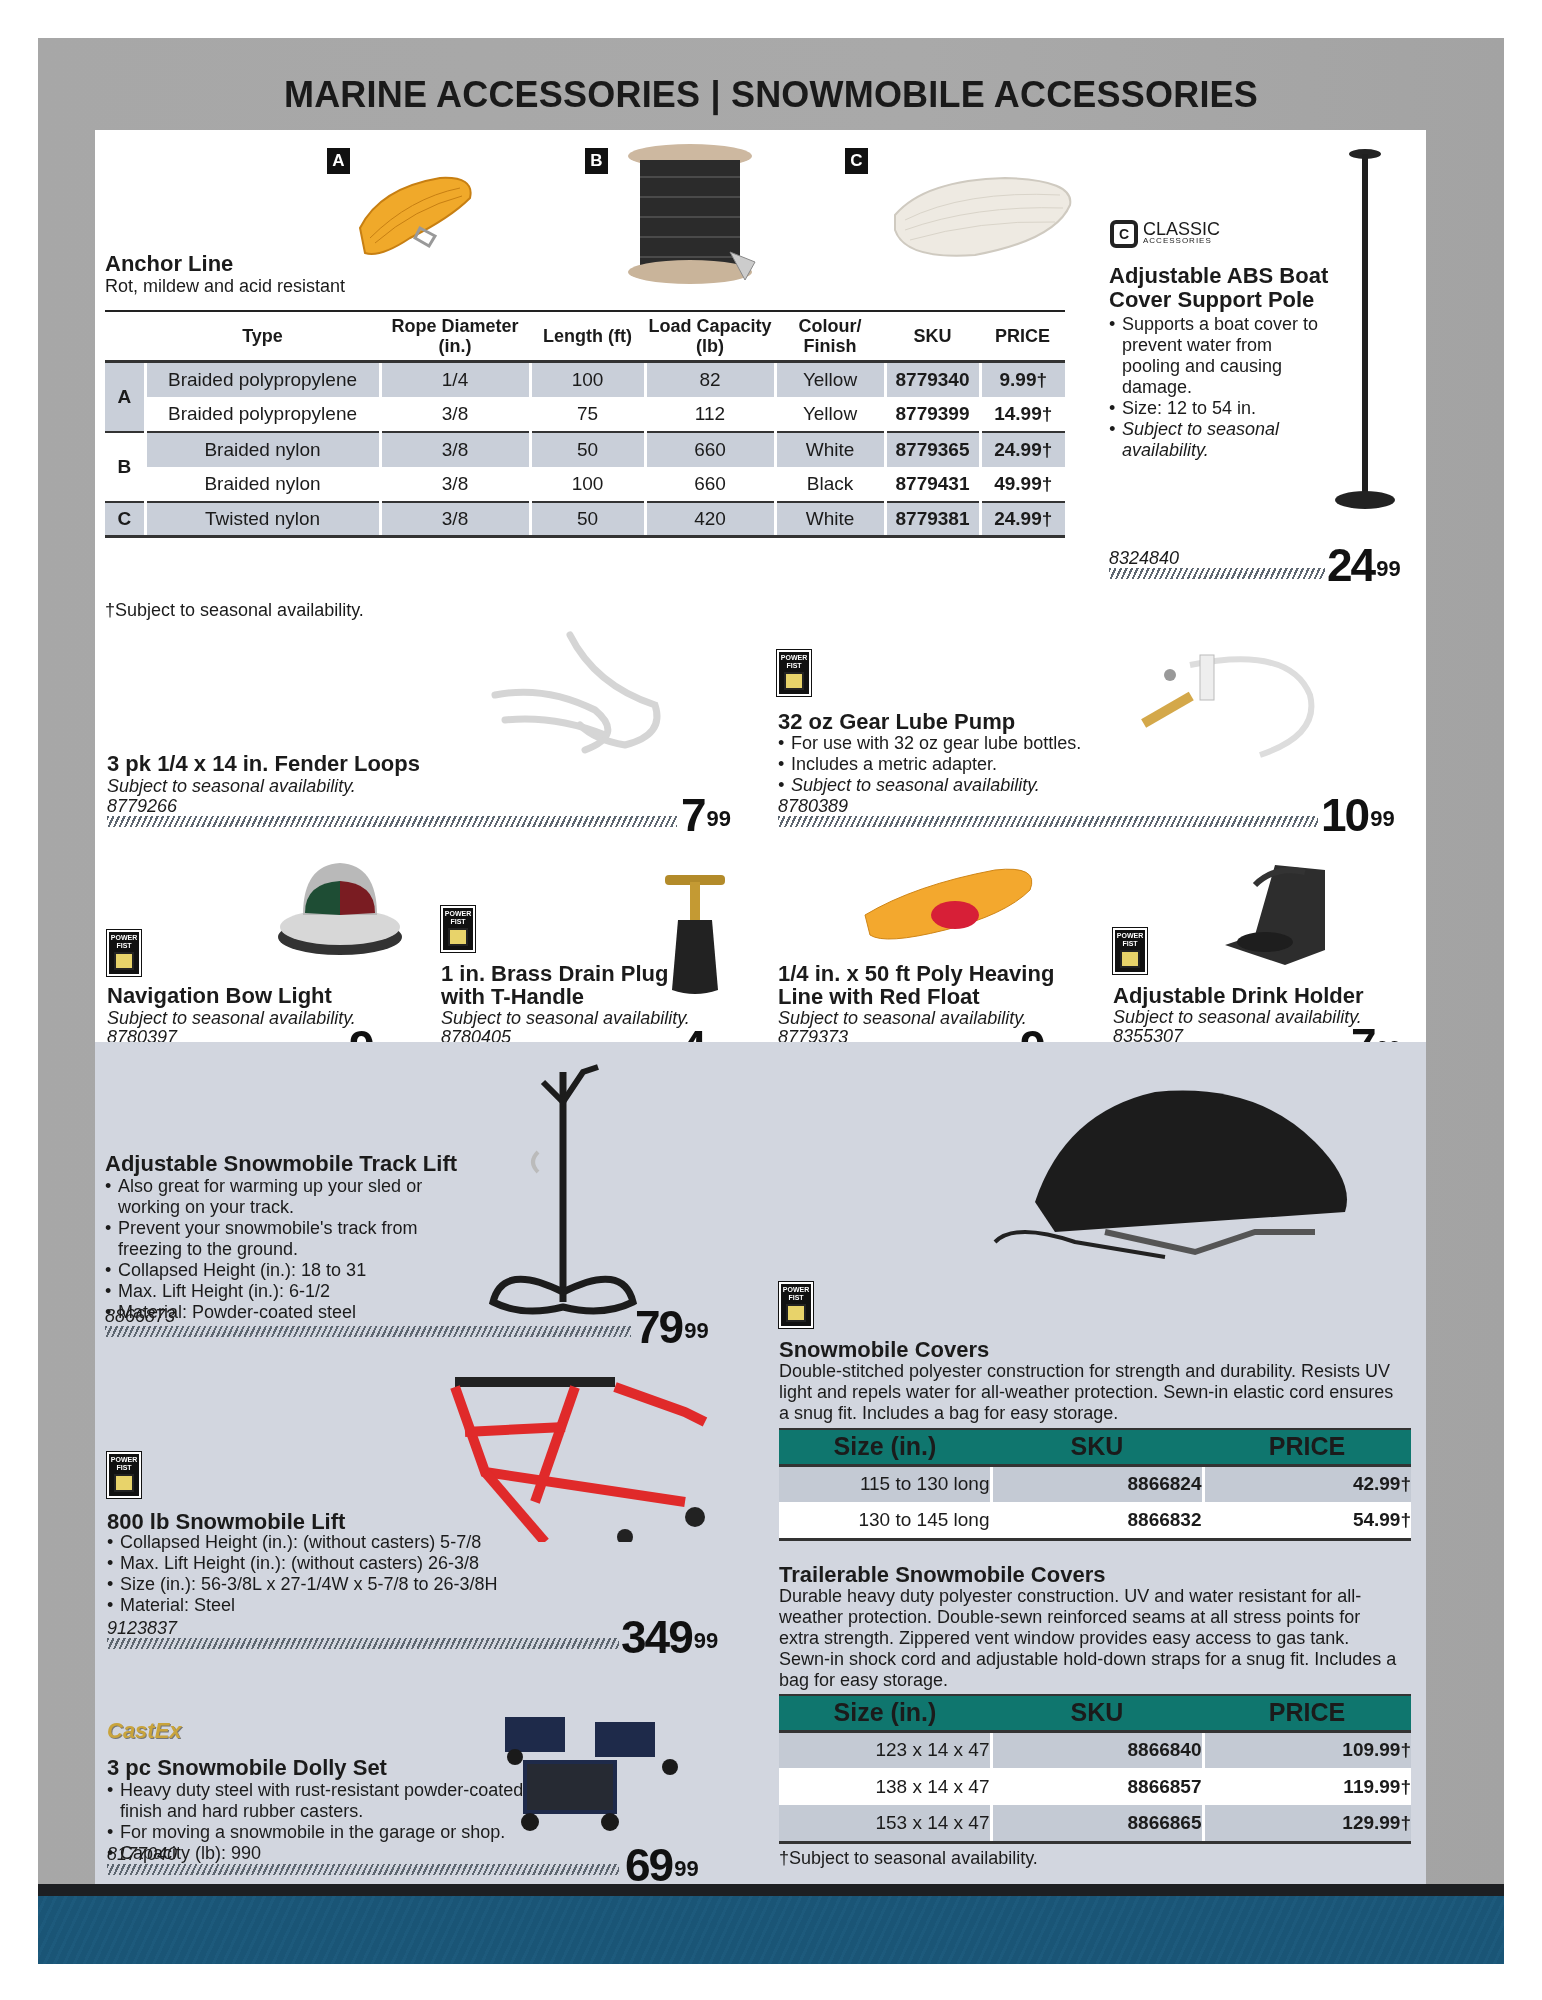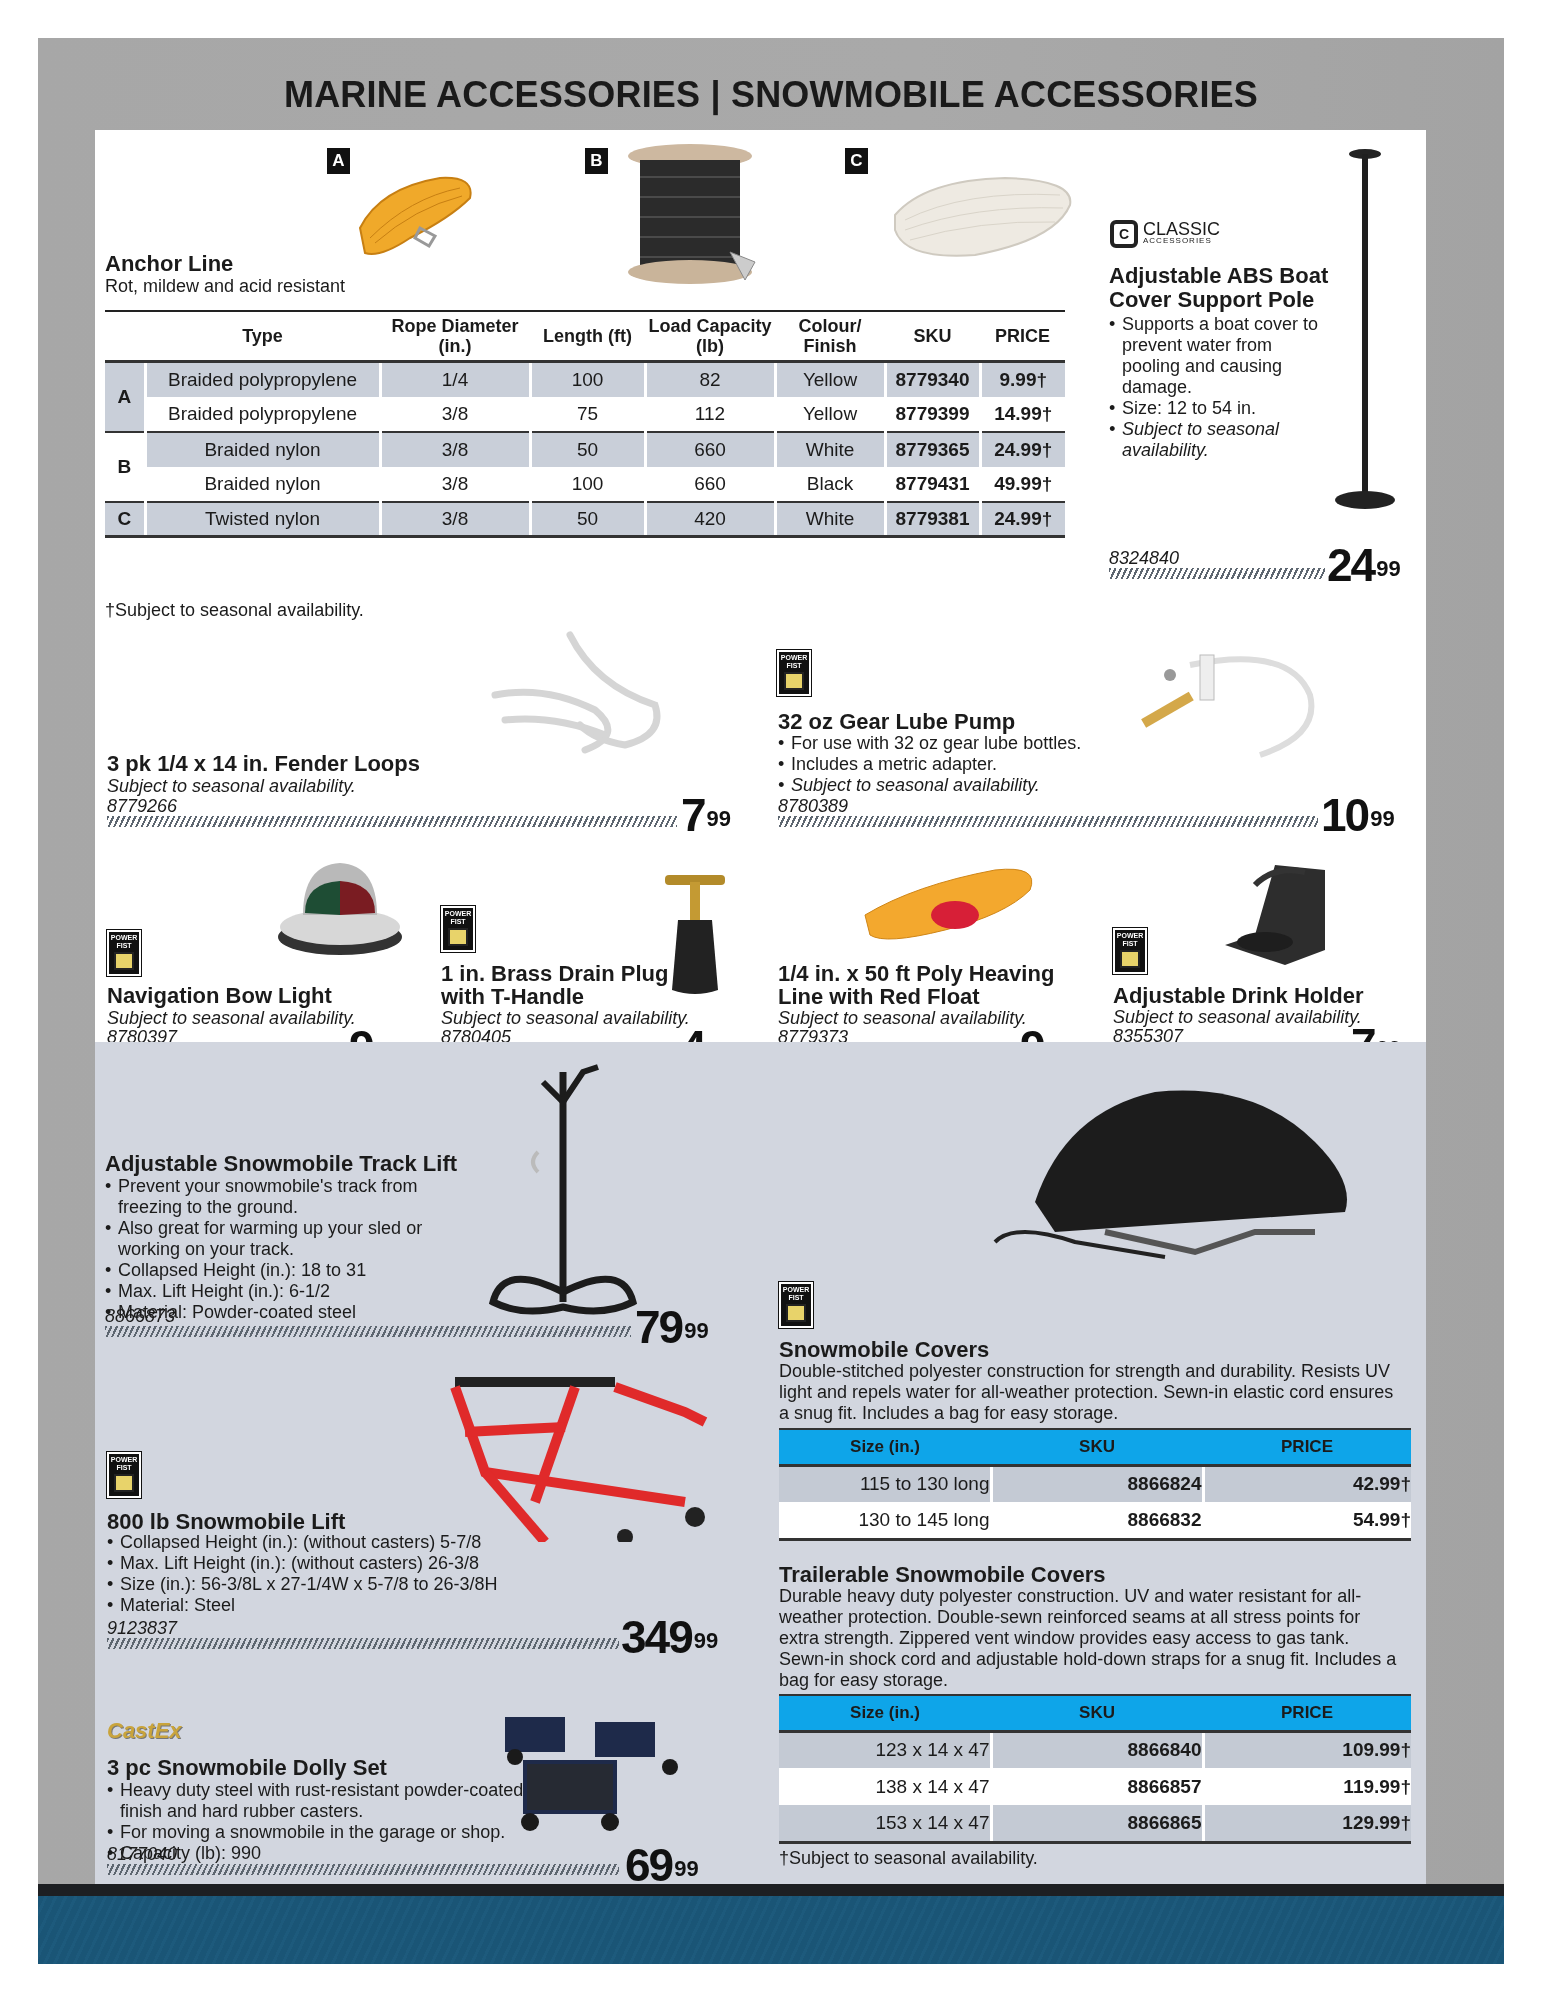--- a/index.html
+++ b/index.html
@@ -24,21 +24,21 @@
 table{border-collapse:collapse}
 .anchor-tbl{position:absolute;left:67px;top:310px;width:960px;font-size:19px}
 .anchor-tbl th{font-weight:bold;font-size:18px;line-height:20px;padding:4px 2px;border-top:2px solid #222;border-bottom:3px solid #333}
 .anchor-tbl td{text-align:center;height:35px;border-left:3px solid #fff}
 .anchor-tbl tr.sh td{background:#c9cfd9}
 .anchor-tbl td.grp{background:#c9cfd9;font-weight:bold;width:40px;border-left:none}
 .anchor-tbl td.b{font-weight:bold}
 .anchor-tbl tr.sep td{border-top:2px solid #333}
 .anchor-tbl tr.last td{border-bottom:3px solid #333}
 .cov{position:absolute;font-size:19px;width:632px}
-.cov th{background:#0ea5e9;font-weight:bold;font-size:17px;height:36px;border-top:2px solid #333;border-bottom:3px solid #333}
+.cov th{background:#0f766e;font-weight:bold;font-size:25px;height:36px;border-top:2px solid #333;border-bottom:3px solid #333}
 .cov td{text-align:right;height:37px;border-left:3px solid #fff}
 .cov td:first-child{border-left:none}
 .cov tr.sh td{background:#c4cad4}
 .cov tr.wh td{background:#fff}
 .cov td.b{font-weight:bold}
 .cov tr.last td{border-bottom:3px solid #333}
 ul.bl{list-style:none}
 ul.bl li{padding-left:13px;text-indent:-13px;font-size:18px;line-height:21px}
 ul.bl li::before{content:"\2022";display:inline-block;width:13px;text-indent:0}
 .img{position:absolute}
@@ -291,22 +291,22 @@
     <div class="img" style="left:388px;top:20px;width:160px;height:260px">
       <svg width="160" height="260">
           <path d="M80 10 L80 240" stroke="#1c1c1c" stroke-width="7"></path>
           <path d="M60 20 L80 40 L100 10 L115 5" stroke="#1c1c1c" stroke-width="6" fill="none"></path>
           <path d="M55 90 Q45 100 55 110" stroke="#bbb" stroke-width="4" fill="none"></path>
           <path d="M10 240 Q20 200 80 230 Q140 200 150 240 Q120 255 80 245 Q40 255 10 240Z" stroke="#1c1c1c" stroke-width="7" fill="none"></path>
         </svg>
     </div>
     <div class="abs h" style="left:10px;top:110px">Adjustable Snowmobile Track Lift</div>
     <ul class="abs bl" style="left:10px;top:134px;width:370px">
+      <li>Also great for warming up your sled or working on your track.</li>
       <li>Prevent your snowmobile's track from freezing to the ground.</li>
-      <li>Also great for warming up your sled or working on your track.</li>
       <li>Collapsed Height (in.): 18 to 31</li>
       <li>Max. Lift Height (in.): 6-1/2</li>
       <li>Material: Powder-coated steel</li>
     </ul>
     <div class="abs sku" style="left:10px;top:264px">8866873</div>
     <div class="hatch" style="left:10px;top:284px;width:526px"></div>
     <div class="price" style="left:540px;top:262px"><span>79</span><sup>99</sup></div>
 
     <div class="img" style="left:330px;top:310px;width:300px;height:190px">
       <svg width="300" height="190">

